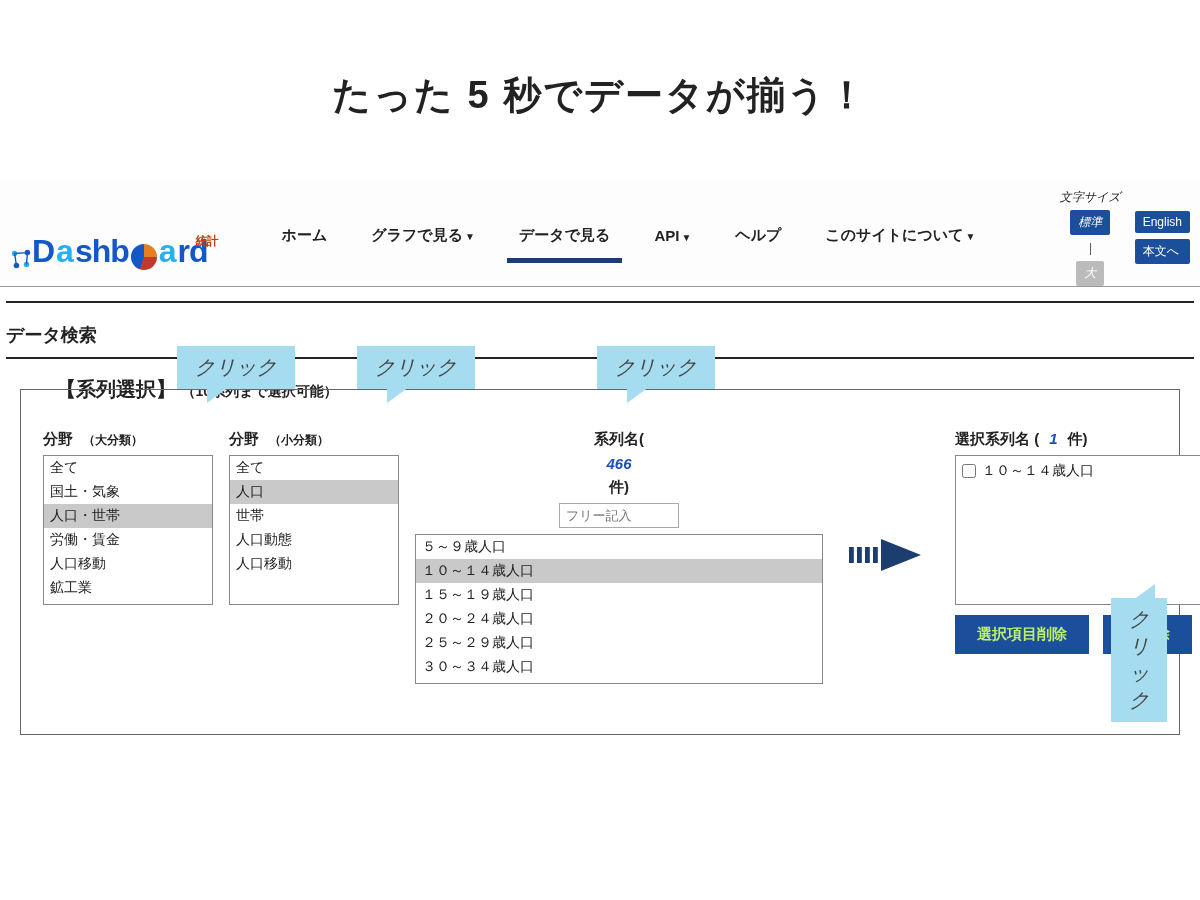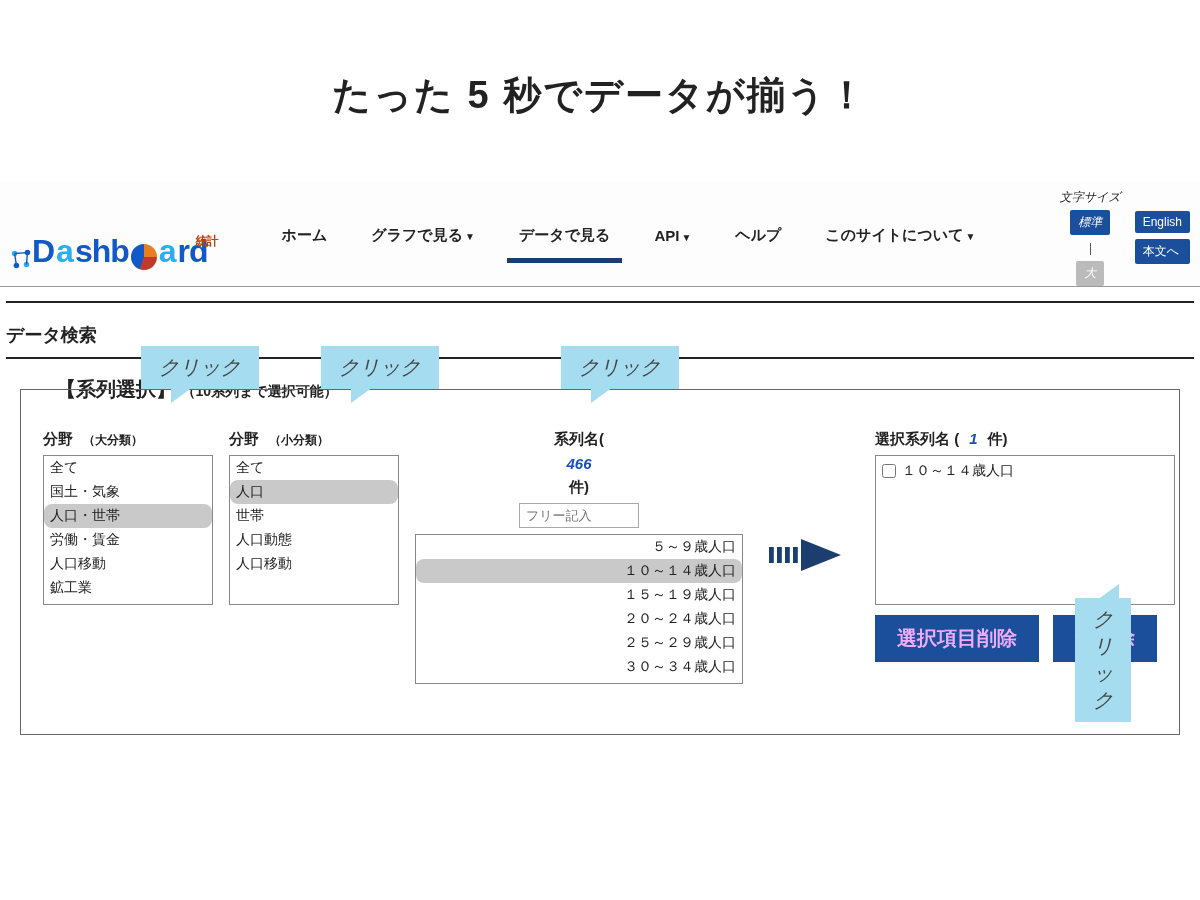--- a/index.html
+++ b/index.html
@@ -39,39 +39,39 @@
   .panel-sub { font-size:14px; font-weight:700; }
   .panel { border:1px solid #666; padding: 40px 22px 50px; display:flex; gap:16px; align-items:flex-start; position:relative; }
 
   .col { display:flex; flex-direction:column; }
   .col-label { font-size:15px; font-weight:700; margin-bottom:6px; display:flex; align-items:baseline; gap:10px; }
   .col-label .sub { font-size:12px; font-weight:600; }
   .count { color:#1a4fbf; font-weight:700;font-style:italic; }
 
   .listbox { border:1px solid #888; background:#fff; height:150px; overflow-y:scroll; font-size:14px; }
   .listbox .opt { padding:3px 6px; cursor:pointer; white-space:nowrap; }
-  .listbox .opt.sel { background:#c9c9c9;border-radius:8px; }
+  .listbox .opt.sel { background:#c9c9c9; }
   .lb-major { width:170px; }
   .lb-minor { width:170px; }
-  .lb-series { width:328px;text-align:right; }
+  .lb-series { width:408px; }
 
   .series-head { display:flex; align-items:center; gap:6px; margin-bottom:6px;flex-direction:column; }
   .free-input { border:1px solid #aaa; padding:4px 6px; font-size:13px; width:120px; color:#888; }
 
   .arrow-box { align-self:center; margin:0 10px; }
   .arrow { width:80px; height:40px; }
 
   .selbox { border:1px solid #888; background:#fff; width:300px; height:150px; overflow:auto; font-size:14px; padding:4px; }
   .selbox .row { display:flex; align-items:center; gap:6px; padding:2px 2px; }
   .selbox input[type=checkbox]{ width:14px; height:14px; }
 
   .btn-row { display:flex; gap:14px; margin-top:10px; }
-  .btn { background:#1b4e9b; color:#f0abfc; padding:10px 22px; font-size:20px; font-weight:600; cursor:pointer; border:none; }
-
-  .callout { position:absolute; background:#a6dcef; padding:8px 18px; font-size:20px; font-style:italic; color:#444; font-weight:500; }
+  .btn { background:#1b4e9b; color:#bef264; padding:10px 22px; font-size:15px; font-weight:600; cursor:pointer; border:none; }
+
+  .callout { position:absolute; background:#a6dcef; padding:8px 18px; font-size:20px; font-style:italic; color:#444; font-weight:500;margin-left:36px; }
   .callout::after { content:""; position:absolute; width:0; height:0; }
   .co1 { top:-44px; left:120px; } .co1::after{ bottom:-14px; left:30px; border-left:0 solid transparent; border-right:22px solid transparent; border-top:16px solid #a6dcef;}
   .co2 { top:-44px; left:300px; } .co2::after{ bottom:-14px; left:30px; border-left:0; border-right:22px solid transparent; border-top:16px solid #a6dcef;}
   .co3 { top:-44px; left:540px; } .co3::after{ bottom:-14px; left:30px; border-left:0; border-right:22px solid transparent; border-top:16px solid #a6dcef;}
   .co4 { top:168px; left:660px; } .co4::after{ top:-14px; right:12px; border-left:22px solid transparent; border-right:0; border-bottom:16px solid #a6dcef;}
 
   .rel { position:relative; }
 </style>
 </head>
 <body>

